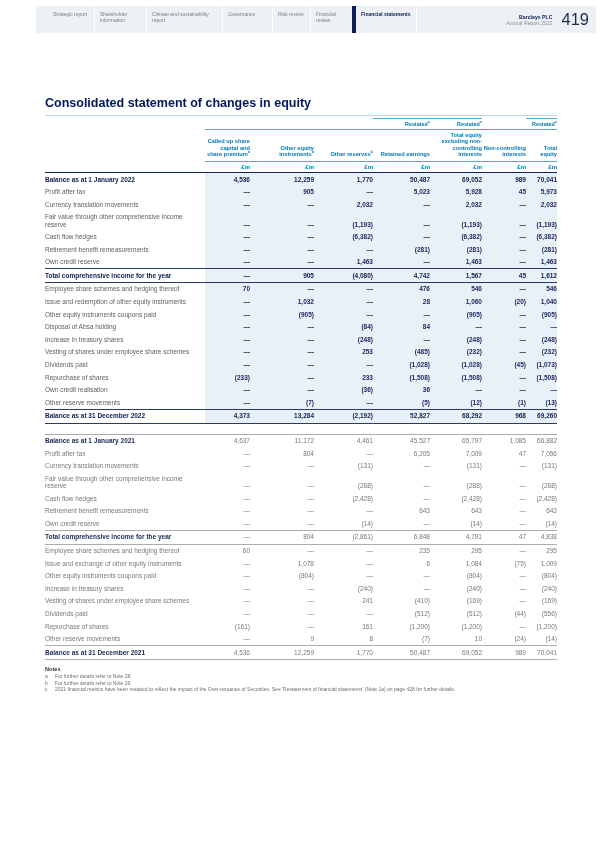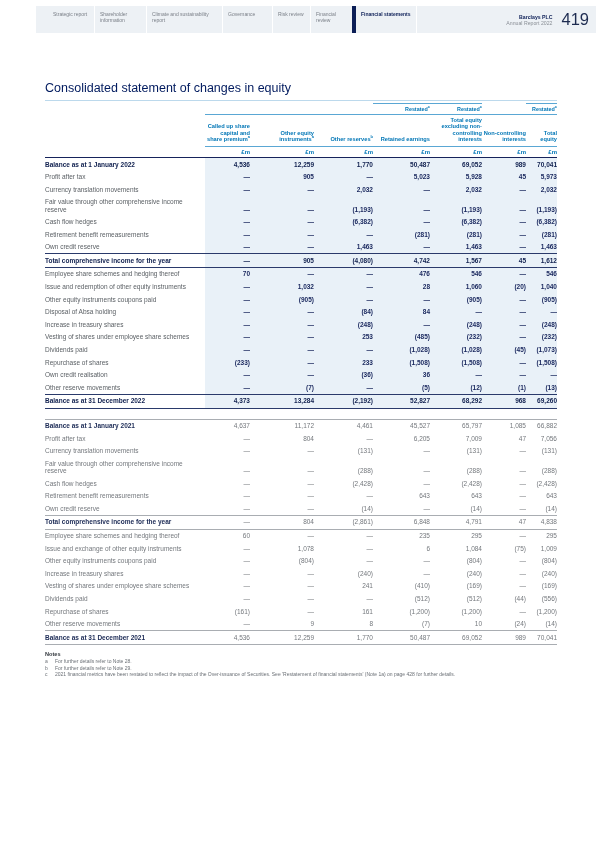--- a/index.html
+++ b/index.html
@@ -14,21 +14,21 @@
   .tab.active{border-left:4px solid #0c1e56;color:#0c1e56;font-weight:bold;}
   .brand{flex:1 1 auto;border-left:1px solid #ffffff;display:flex;flex-direction:column;align-items:flex-end;
     justify-content:center;padding-right:7px;font-size:5.2px;line-height:6px;}
   .brand-name{font-weight:bold;color:#0c1e56;}
   .brand-sub{color:#8a8f96;}
   .pagenum{font-size:16.5px;color:#1d2b50;display:flex;align-items:center;padding:0 7px 0 2px;}
 
   
   .doc-title{margin:13px 43px 0 45px;font-size:15px;font-weight:400;color:#3d4759;letter-spacing:.2px;}
   .content{margin:0 43px 0 45px;width:512px;}
-  .section-title{margin:48px 0 5px;font-size:12.5px;color:#001a5e;font-weight:normal;}
+  .section-title{margin:63px 0 5px;font-size:12.5px;color:#001a5e;font-weight:bold;}
   .title-rule{border-top:1px solid #bcd9ec;height:0;margin-bottom:2px;}
 
   
   table{width:512px;border-collapse:collapse;table-layout:fixed;}
   td{padding:0;vertical-align:bottom;word-wrap:break-word;}
   thead td{color:#0076b6;}
   td.rst{font-size:5.4px;font-weight:bold;text-align:right;padding:1.5px 0 2px;}
   td.rst.on{border-top:1px solid #5aa7d4;}
   td.colhead{font-size:5.7px;line-height:6.4px;font-weight:bold;text-align:right;
     border-top:1px solid #5aa7d4;padding:2.5px 0 3px;}

